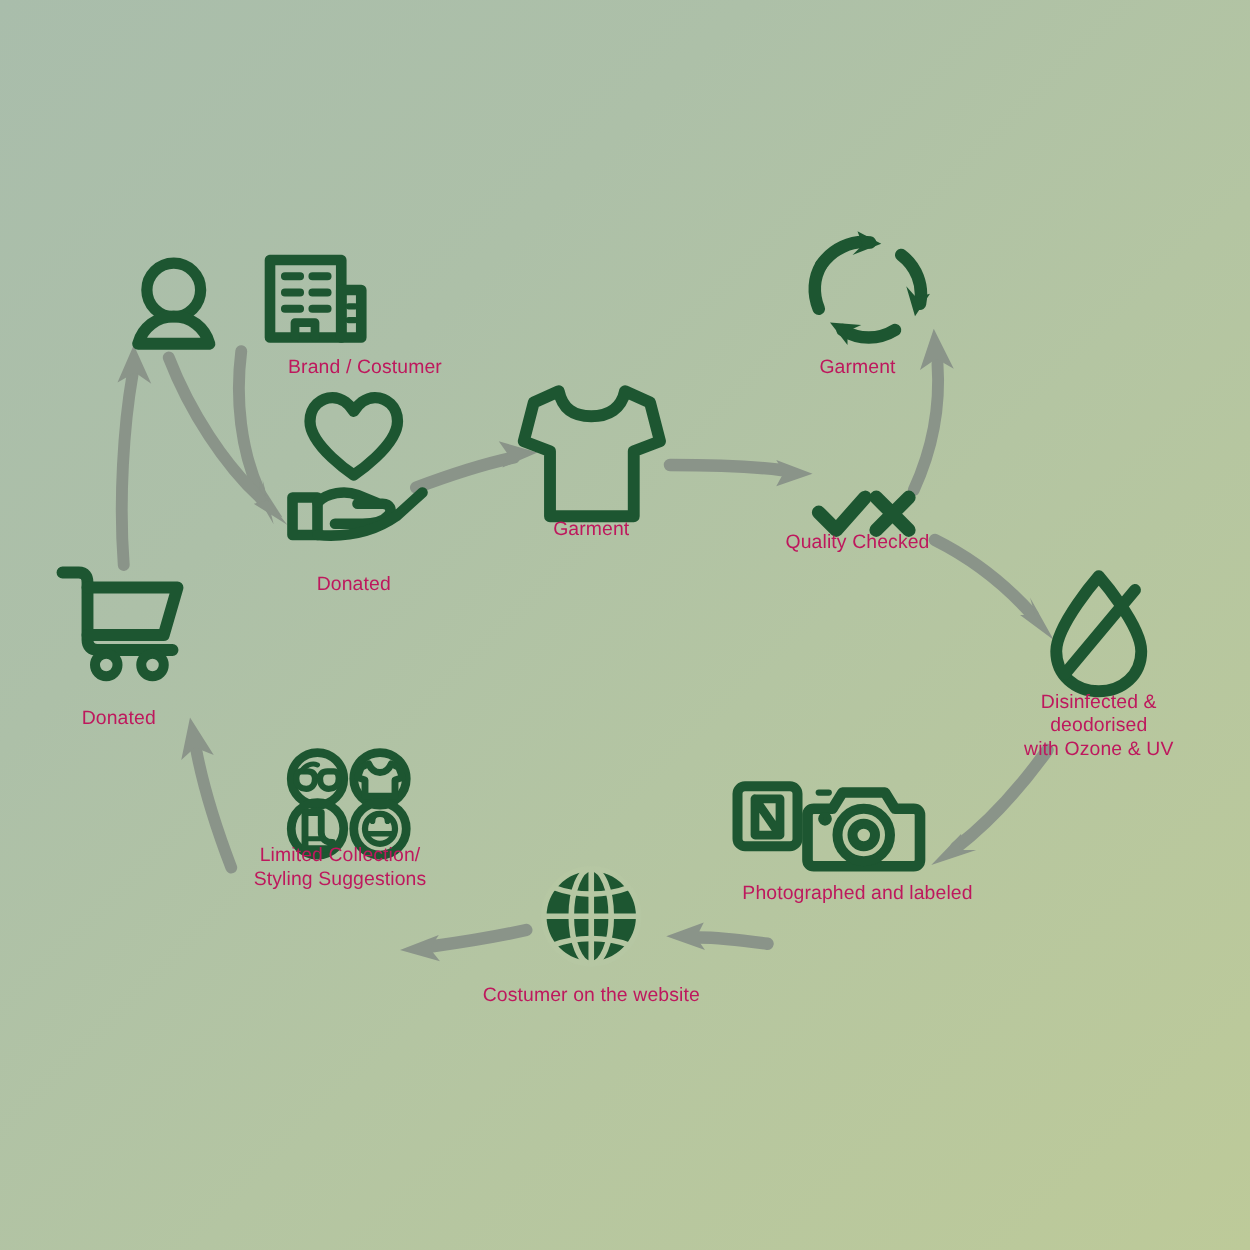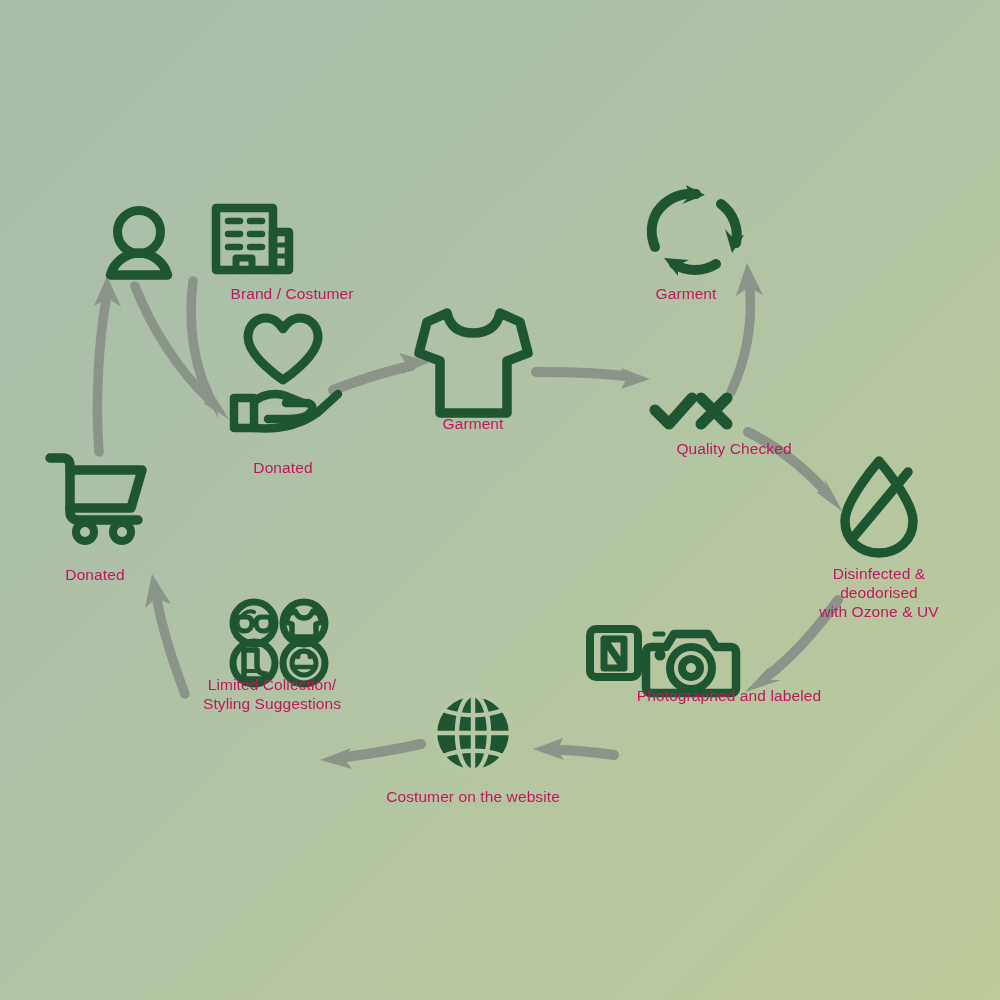--- a/index.html
+++ b/index.html
@@ -216,22 +216,22 @@
         <circle cx="122" cy="532" r="9" stroke-width="8"></circle>
       </g>
 
     </g>
   </svg>
 
   <div class="node-label" style="left:292px; top:284px;">Brand / Costumer</div>
   <div class="node-label" style="left:283px; top:458px;">Donated</div>
   <div class="node-label" style="left:473px; top:414px;">Garment</div>
   <div class="node-label" style="left:686px; top:284px;">Garment</div>
-  <div class="node-label" style="left:686px; top:439px;margin-left:48px;">Quality Checked</div>
-  <div class="node-label" style="left:879px; top:552px;margin-top:12px;">Disinfected &amp; deodorised
+  <div class="node-label" style="left:686px; top:424px;">Quality Checked</div>
+  <div class="node-label" style="left:879px; top:552px;">Disinfected &amp; deodorised
 with Ozone &amp; UV</div>
-  <div class="node-label" style="left:686px; top:686px;margin-left:43px;">Photographed and labeled</div>
+  <div class="node-label" style="left:686px; top:705px;">Photographed and labeled</div>
   <div class="node-label" style="left:473px; top:787px;">Costumer on the website</div>
   <div class="node-label" style="left:272px; top:675px;">Limited Collection/
 Styling Suggestions</div>
   <div class="node-label" style="left:95px; top:565px;">Donated</div>
 
 </div>
 
 </body></html>

